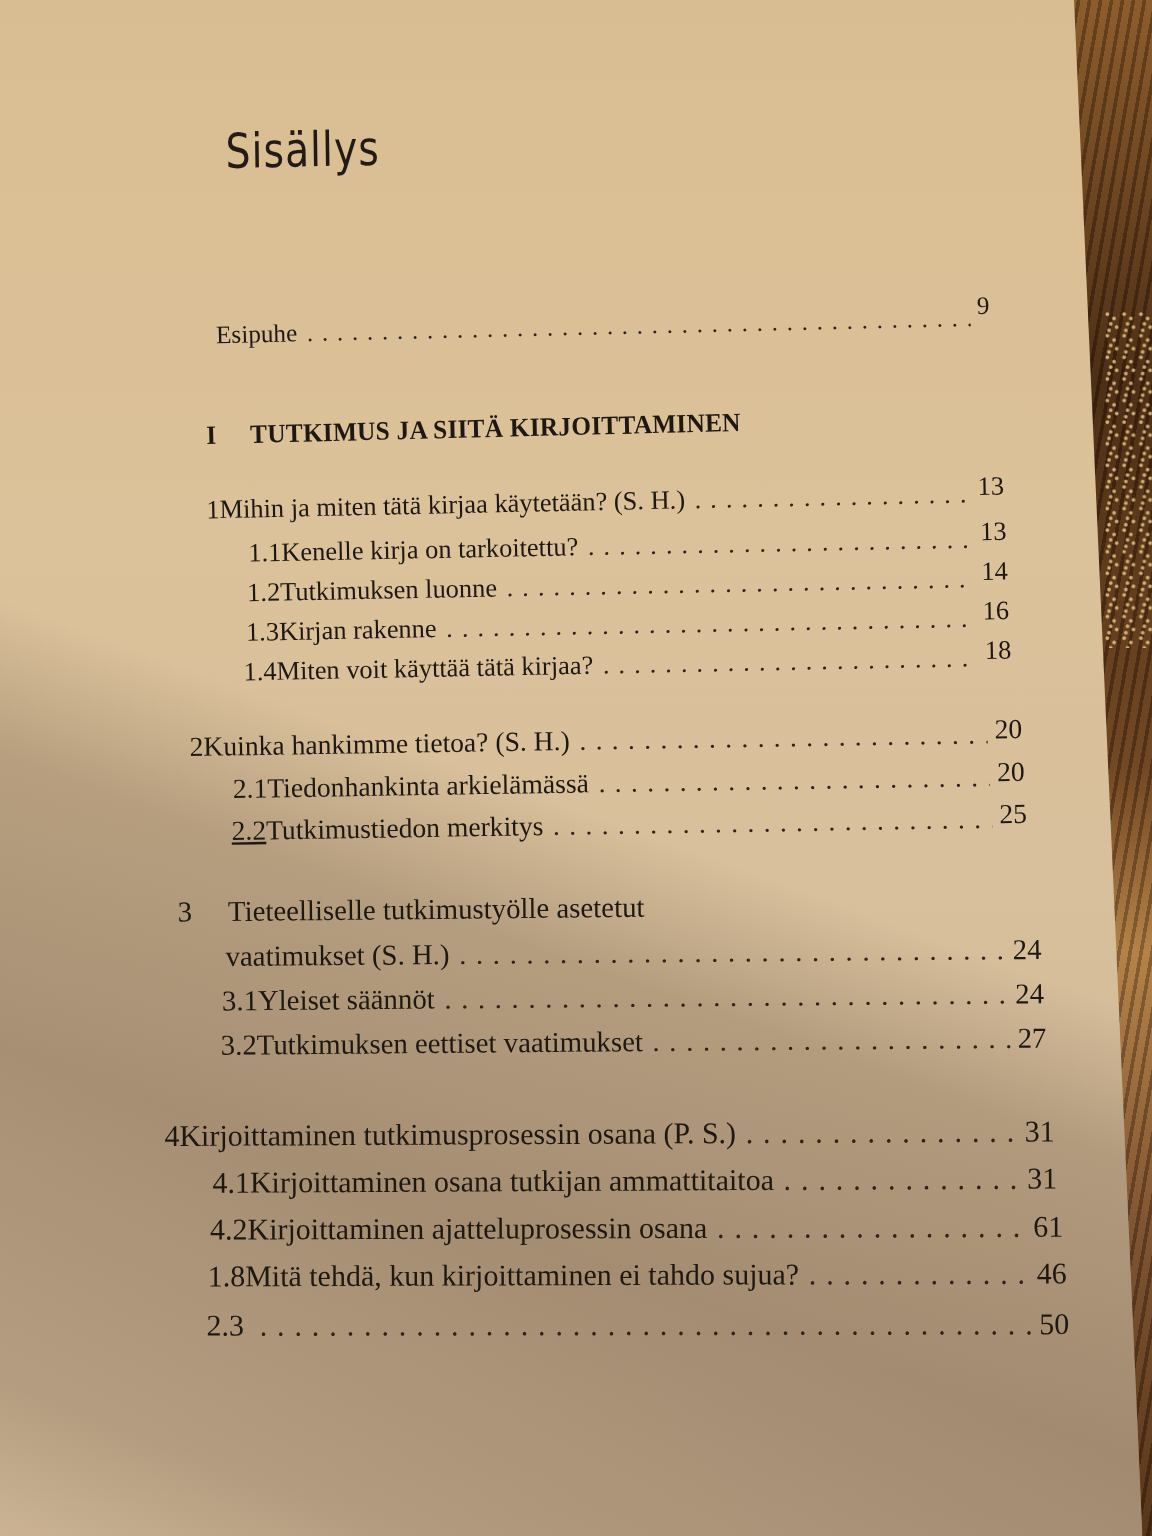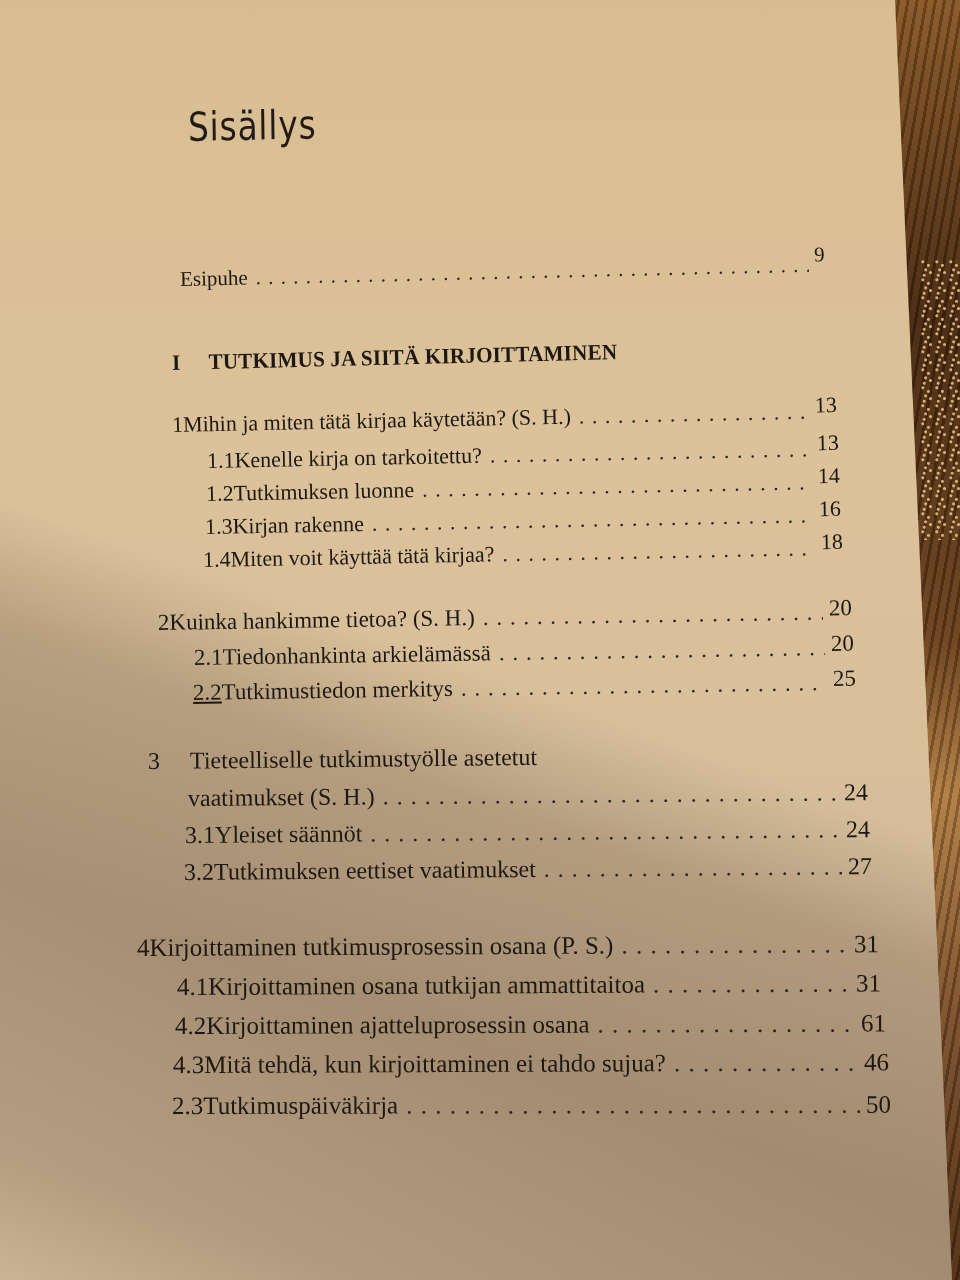--- a/index.html
+++ b/index.html
@@ -238,26 +238,25 @@
       <span class="dots"></span>
       <span class="page-num">31</span>
     </div>
     <div class="row" style="left:175px; top:1011px; width:711px; transform:rotate(-0.2deg); transform-origin:0 50%; font-size:25px;">
       <span class="num" style="width:70px;">4.2</span>
       <span class="label">Kirjoittaminen ajatteluprosessin osana</span>
       <span class="dots"></span>
       <span class="page-num">61</span>
     </div>
     <div class="row" style="left:173px; top:1050px; width:716px; transform:rotate(-0.2deg); transform-origin:0 50%; font-size:25px;">
-      <span class="num" style="width:70px;">4.3</span>
+      <span class="num" style="width:70px;">1.8</span>
       <span class="label">Mitä tehdä, kun kirjoittaminen ei tahdo sujua?</span>
       <span class="dots"></span>
       <span class="page-num">46</span>
     </div>
     <div class="row" style="left:172px; top:1091px; width:719px; transform:rotate(-0.1deg); transform-origin:0 50%; font-size:25px;">
       <span class="num" style="width:70px;">2.3</span>
-      <span class="label">Tutkimuspäiväkirja</span>
       <span class="dots"></span>
       <span class="page-num">50</span>
     </div>
 
   </div>
 </div>
 
 </body></html>

